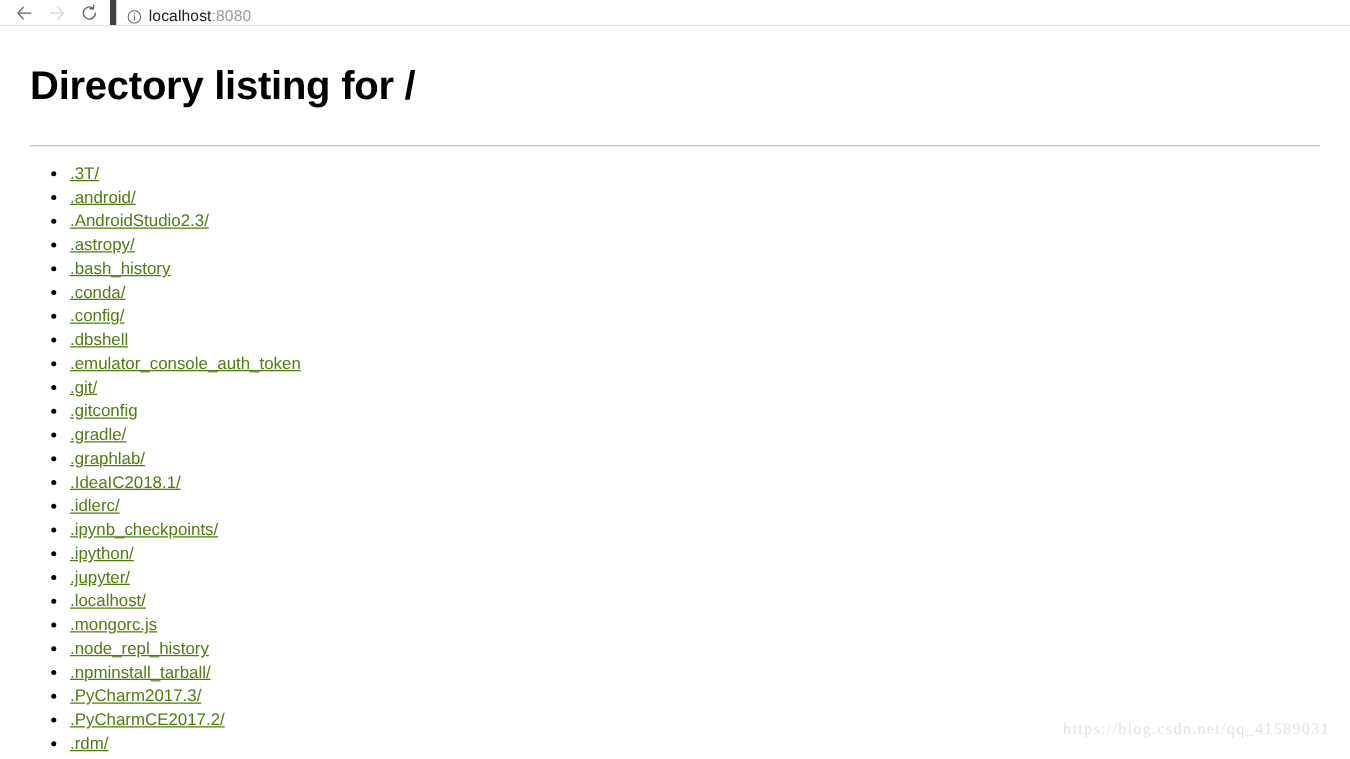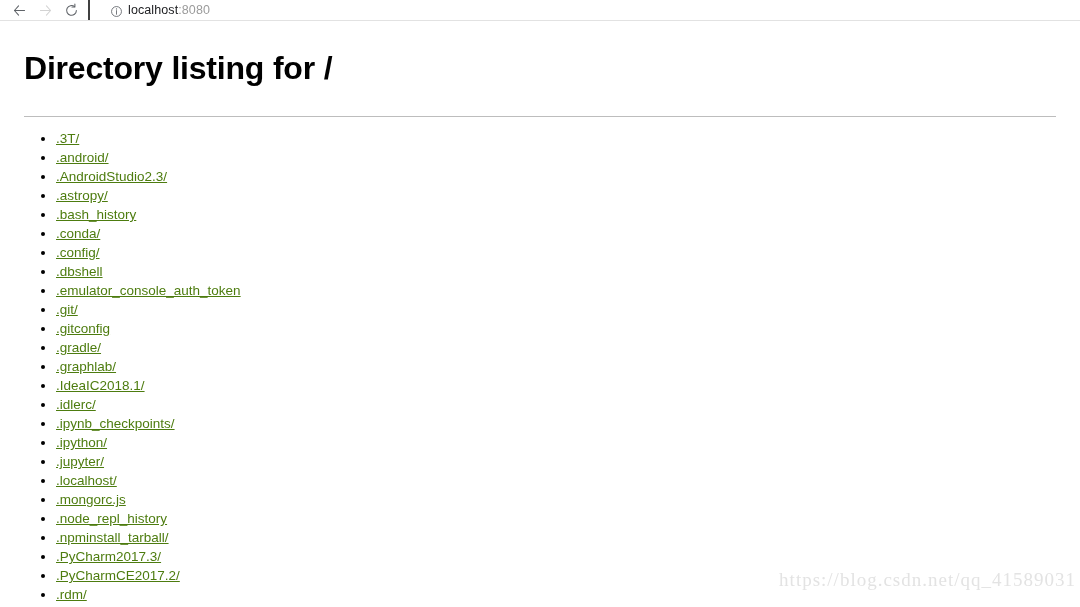--- a/index.html
+++ b/index.html
@@ -36,24 +36,24 @@
     align-items: center;
     justify-content: center;
   }
   .nav-btn svg { display: block; }
   .address-box {
     position: absolute;
     left: 88px;
     top: 0;
     right: 0;
     height: 20px;
-    border-left: 2px solid #404040;
-    display: flex;
-    align-items: center;
-    padding-left: 20px;
+    border-left: 5px solid #404040;
+    display: flex;
+    align-items: flex-end;
+    padding-left: 8px;
     box-sizing: border-box;
   }
   .info-icon {
     width: 13px;
     height: 13px;
     margin-right: 5px;
     flex: 0 0 auto;
   }
   .url-text {
     font-size: 12.5px;
@@ -97,24 +97,24 @@
   .listing li a {
     color: #4d7c0f;
     text-decoration: underline;
     font-size: 13.5px;
     font-family: "Liberation Sans", sans-serif;
   }
 
   
   .watermark {
     position: absolute;
-    right: 4px;
+    right: 16px;
     bottom: 16px;
     font-family: "Liberation Serif", serif;
-    font-size: 19px;
+    font-size: 13px;
     color: #e3e3e3;
     letter-spacing: 1px;
     white-space: nowrap;
     pointer-events: none;
   }
 </style>
 </head>
 <body>
 
 <div class="browser-toolbar">

